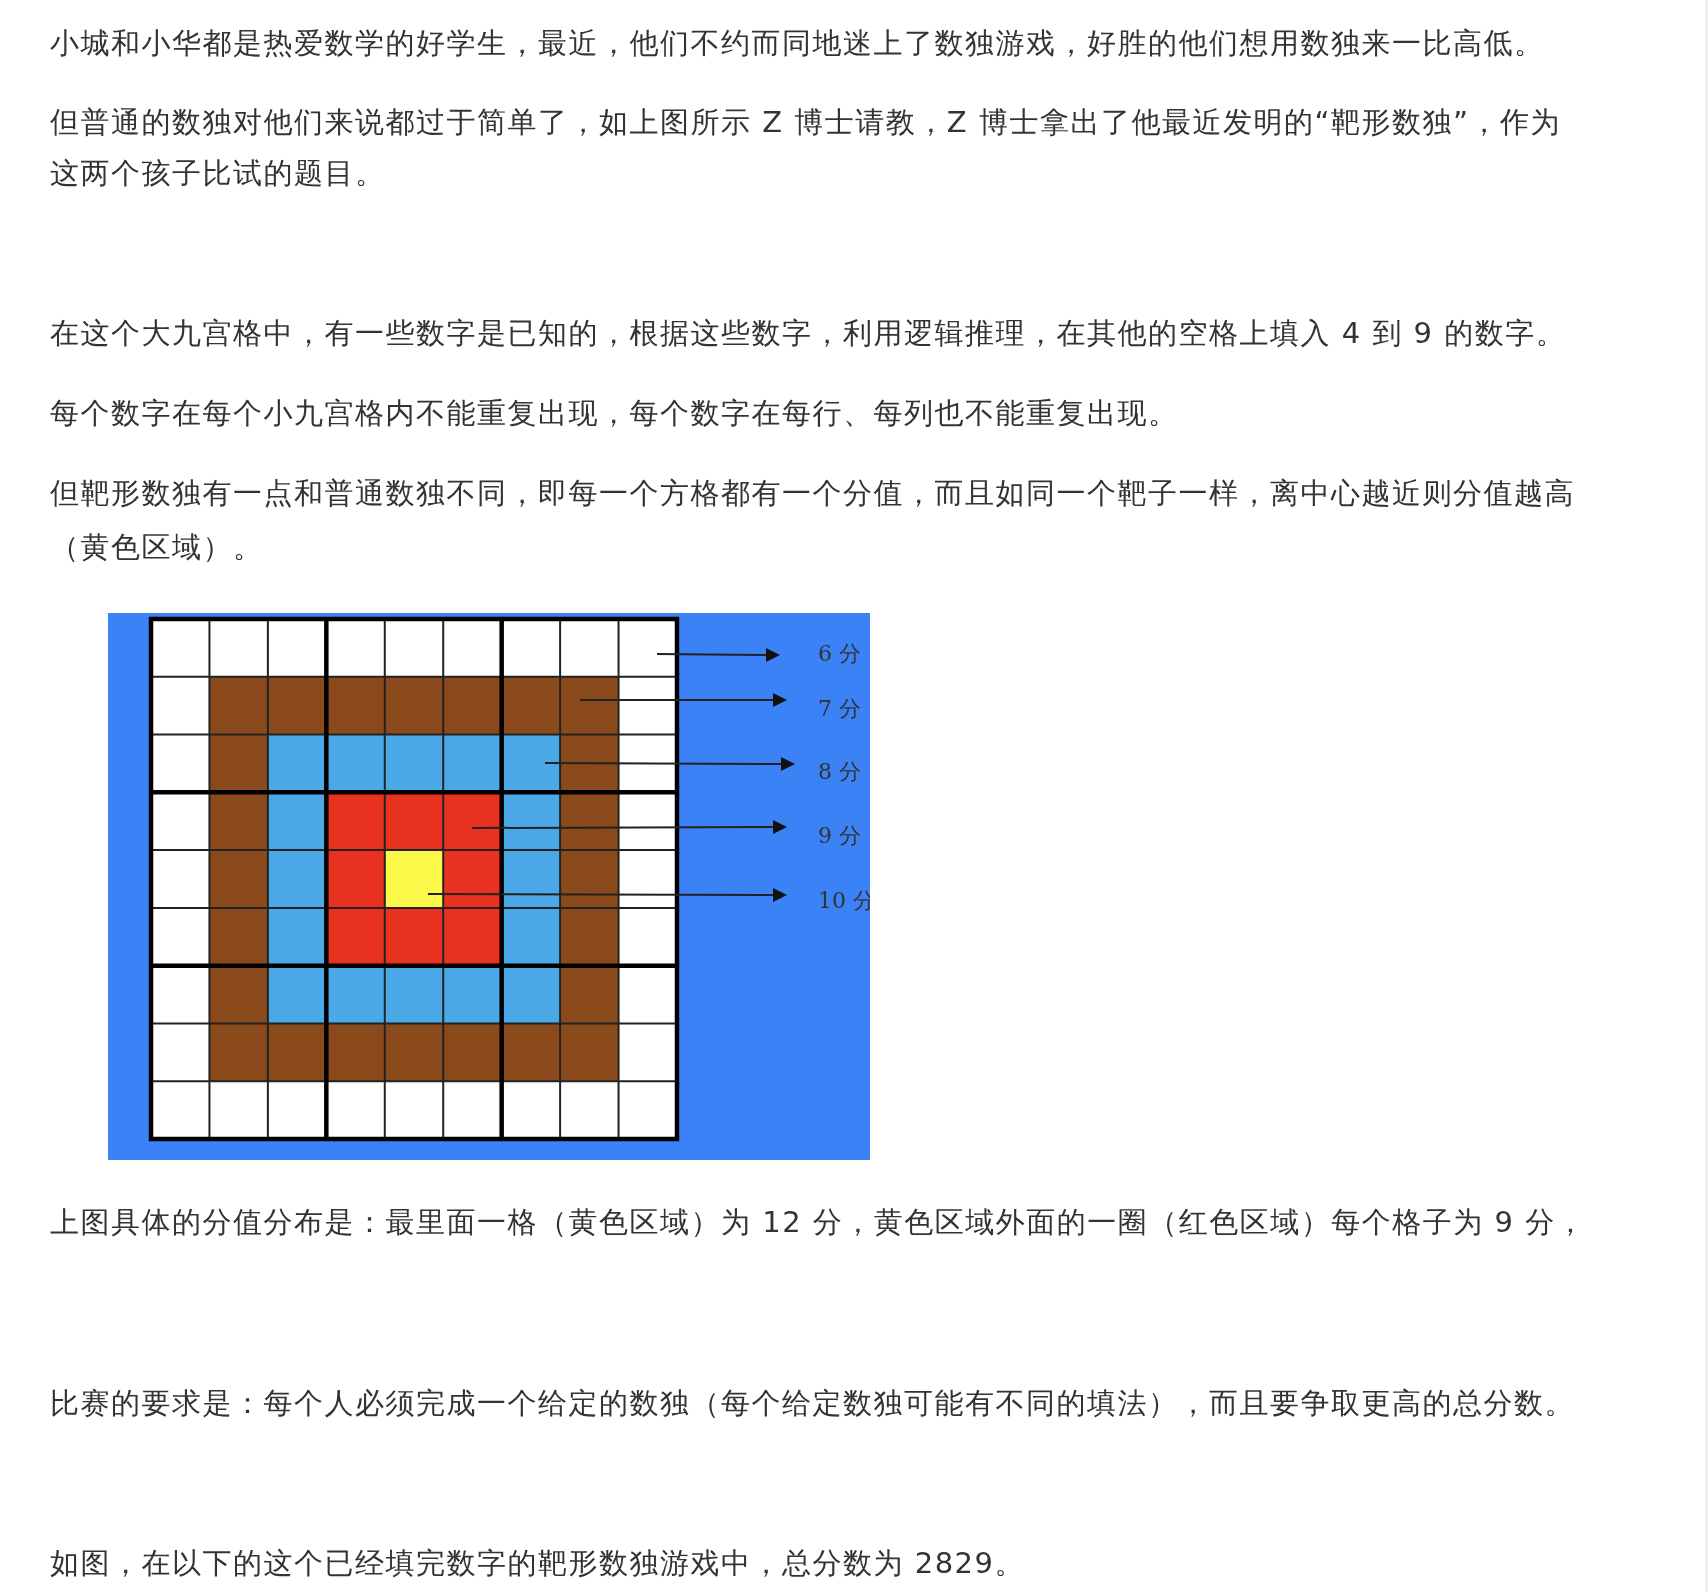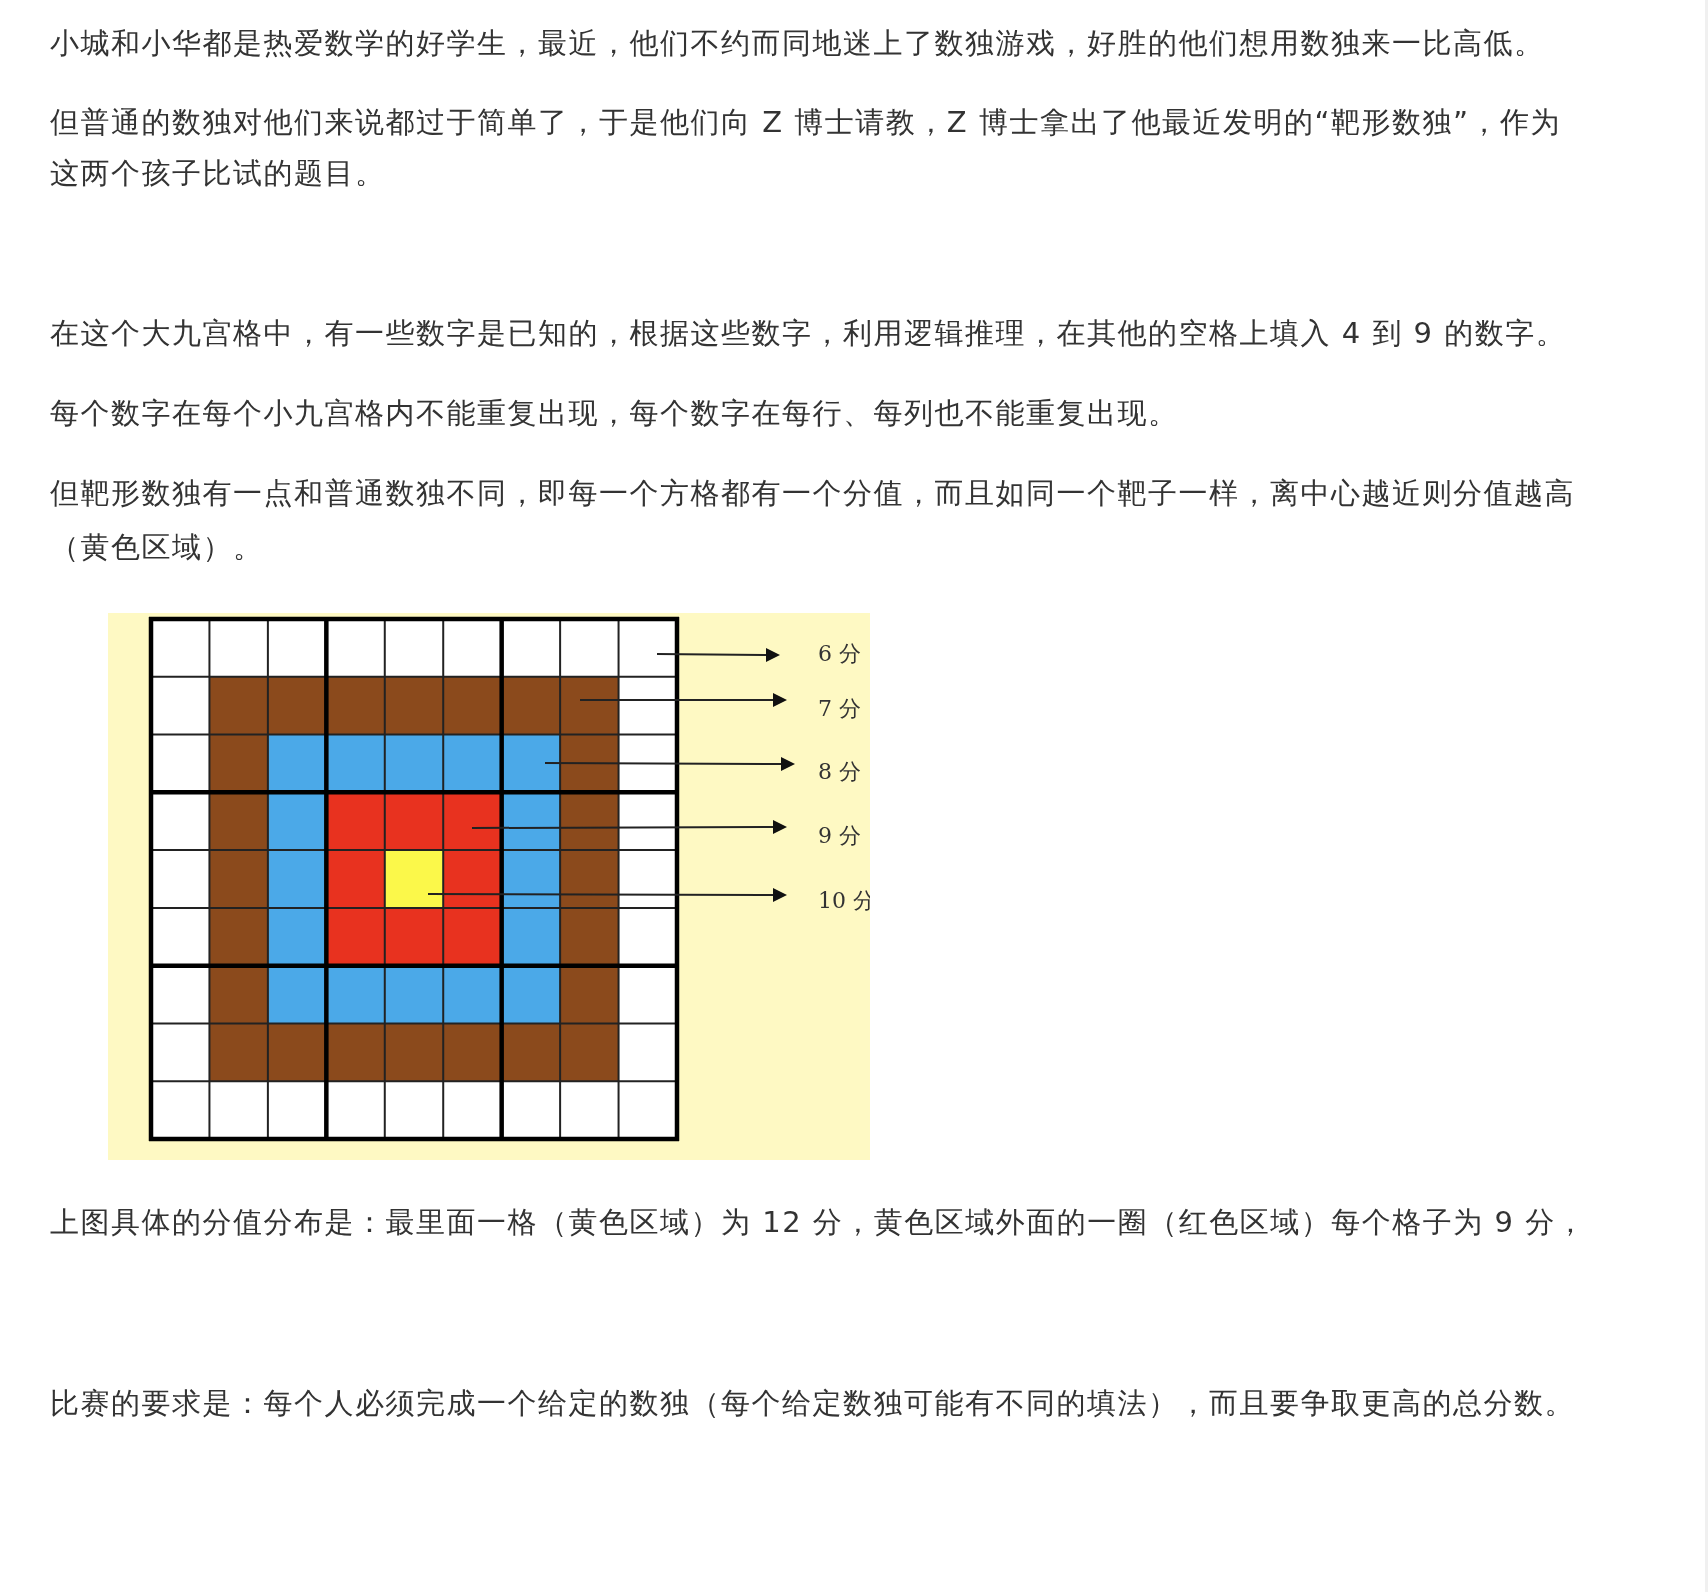--- a/index.html
+++ b/index.html
@@ -2,32 +2,32 @@
 <html><head>
 <meta charset="utf-8">
 <style>
   html, body { margin: 0; padding: 0; background: #ffffff; }
   body { width: 1708px; height: 1592px; position: relative; overflow: hidden;
          font-family: "DejaVu Sans", "Liberation Sans", sans-serif; color: #333333; }
   .page { position: absolute; left: 0; top: 0; width: 1708px; height: 1444px; }
   .line { position: absolute; left: 50px; white-space: nowrap; font-size: 29px;
           line-height: 36px; letter-spacing: 1.5px; color: #333333; }
   .scroll-edge { position: absolute; right: 0; top: 0; width: 3px; height: 1592px; background: #f0f0f0; }
-  .figure { position: absolute; left: 108px; top: 613px; width: 762px; height: 547px; background: #fef9c3; }
+  .figure { position: absolute; left: 108px; top: 613px; width: 762px; height: 547px; background: #3b82f6; }
   .figure svg { position: absolute; left: 0; top: 0; }
   .fig-label { font-family: "DejaVu Serif", "Liberation Serif", serif; font-size: 22px; fill: #333333; }
 </style>
 </head>
 <body>
 
 <div class="page">
 
   <div class="line" style="top:25px">小城和小华都是热爱数学的好学生，最近，他们不约而同地迷上了数独游戏，好胜的他们想用数独来一比高低。</div>
 
-  <div class="line" style="top:104px">但普通的数独对他们来说都过于简单了，于是他们向 Z 博士请教，Z 博士拿出了他最近发明的“靶形数独”，作为</div>
+  <div class="line" style="top:104px">但普通的数独对他们来说都过于简单了，如上图所示 Z 博士请教，Z 博士拿出了他最近发明的“靶形数独”，作为</div>
   <div class="line" style="top:155px">这两个孩子比试的题目。</div>
 
 
   <div class="line" style="top:315px">在这个大九宫格中，有一些数字是已知的，根据这些数字，利用逻辑推理，在其他的空格上填入 4 到 9 的数字。</div>
 
   <div class="line" style="top:395px">每个数字在每个小九宫格内不能重复出现，每个数字在每行、每列也不能重复出现。</div>
 
   <div class="line" style="top:475px">但靶形数独有一点和普通数独不同，即每一个方格都有一个分值，而且如同一个靶子一样，离中心越近则分值越高</div>
   <div class="line" style="top:529px">（黄色区域）。</div>
 
@@ -160,15 +160,16 @@
           <text x="710" y="295" class="fig-label">10 分</text>
         </g>
     </svg>
   </div>
 
   <div class="line" style="top:1204px">上图具体的分值分布是：最里面一格（黄色区域）为 12 分，黄色区域外面的一圈（红色区域）每个格子为 9 分，</div>
 
   <div class="line" style="top:1385px">比赛的要求是：每个人必须完成一个给定的数独（每个给定数独可能有不同的填法），而且要争取更高的总分数。</div>
 
 
+  <div class="line" style="top:1545px">如图，在以下的这个已经填完数字的靶形数独游戏中，总分数为 2829。</div>
 
   <div class="scroll-edge"></div>
 </div>
 
 </body></html>

